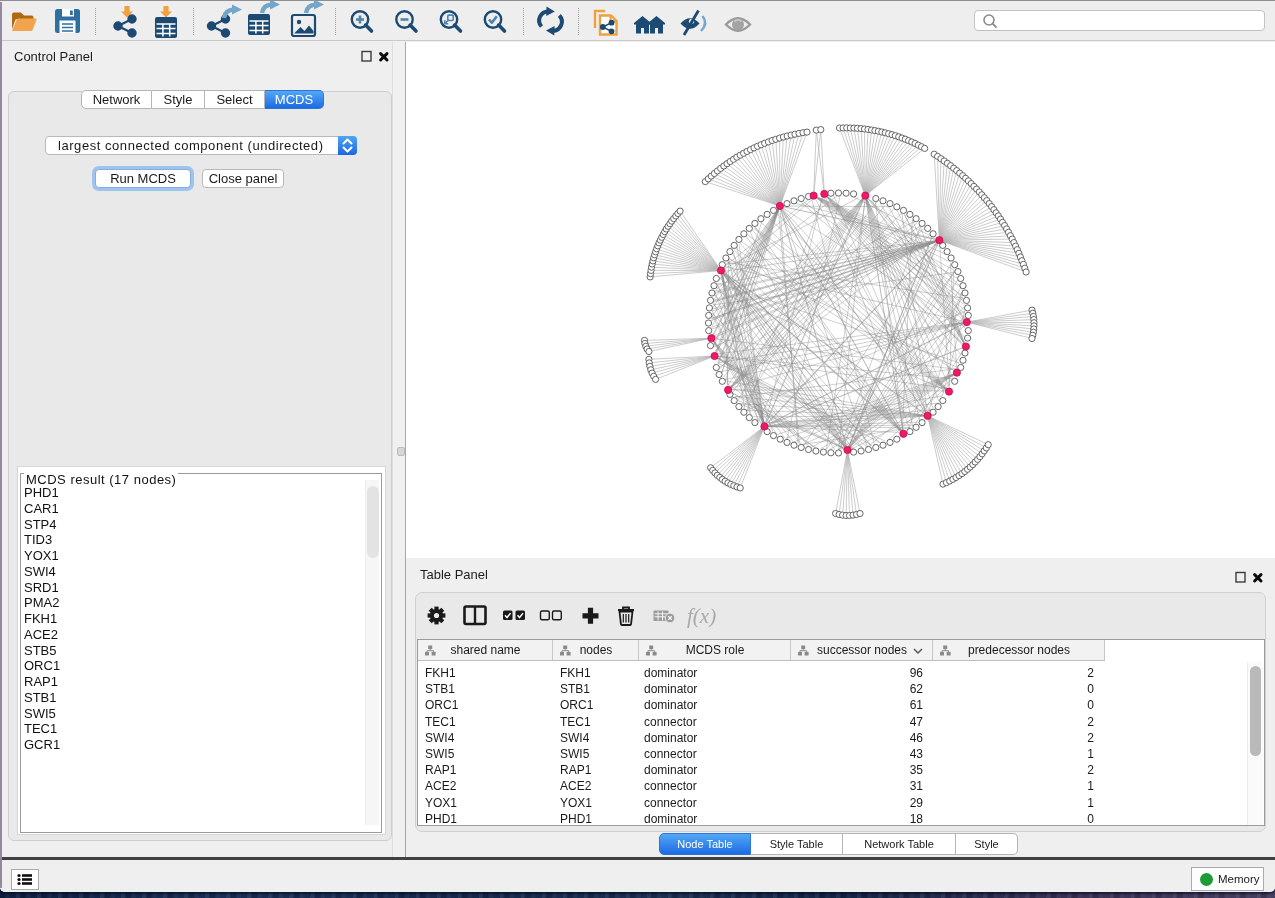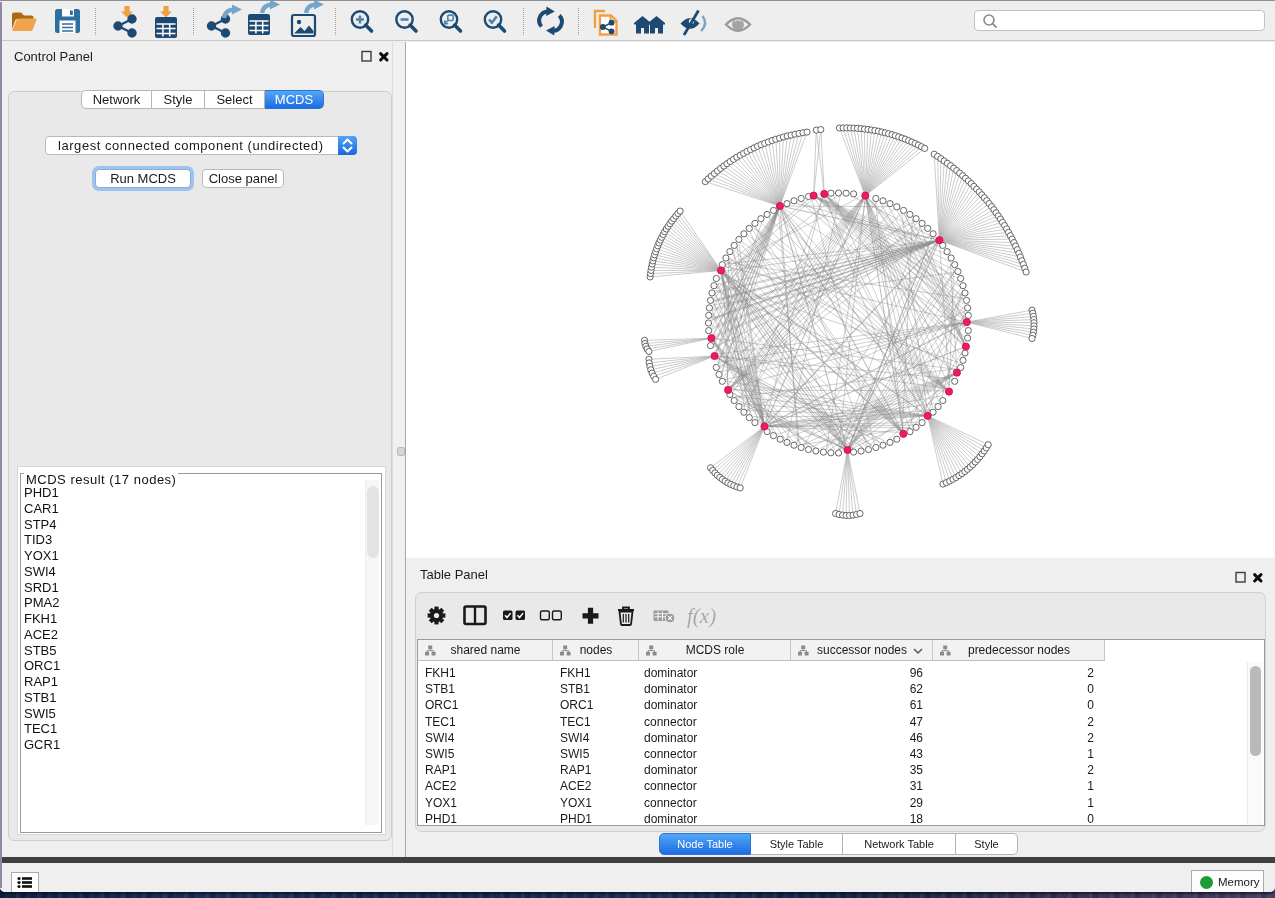--- a/index.html
+++ b/index.html
@@ -43,21 +43,21 @@
 #tbl{position:absolute;left:11px;top:81px;width:848px;height:187px;background:#fff;border:1px solid #9b9b9b;font-size:12px;color:#1a1a1a}
 .hdr{position:absolute;top:0;height:21px;background:#f2f2f2;border-right:1px solid #c6c6c6;border-bottom:1px solid #bcbcbc;display:flex;align-items:center;justify-content:center;font-size:12px;color:#1a1a1a}
 .row{position:absolute;height:16px;line-height:16px;white-space:pre}
 #tbsb{position:absolute;right:1px;top:22px;width:16px;height:163px;background:#fafafa;border-left:1px solid #ececec}
 #tbsb .th{position:absolute;left:2px;top:4px;width:11px;height:90px;background:#b9b9b9;border-radius:6px}
 #btabs{position:absolute;left:253px;top:275px;height:22px;display:flex;font-size:11px;color:#1a1a1a}
 #btabs div{background:#fff;border:1px solid #b5b5b5;border-left:none;display:flex;align-items:center;justify-content:center}
 #btabs div:first-child{border-left:1px solid #b5b5b5;border-radius:5px 0 0 5px;background:linear-gradient(#52a8f7,#1d6be2);color:#fff;border-color:#2f74d4}
 #btabs div:last-child{border-radius:0 5px 5px 0}
 
-#status{position:absolute;left:0;top:857px;width:1275px;height:35px;background:#efefef;border-top:6px solid #404040}
+#status{position:absolute;left:0;top:857px;width:1275px;height:35px;background:#efefef;border-top:3px solid #404040}
 #listbtn{position:absolute;left:11px;top:9px;width:28px;height:21px;background:#fdfdfd;border:1px solid #ababab}
 #membtn{position:absolute;left:1191px;top:7px;width:73px;height:24px;background:#fdfdfd;border:1px solid #ababab;font-size:11.5px;color:#1a1a1a;display:flex;align-items:center}
 #membtn .dot{width:13px;height:13px;border-radius:50%;background:#1d9b34;margin:0 5px 0 8px;flex:0 0 13px}
 </style></head>
 <body>
 <div id="win">
 <div style="position:absolute;left:0;top:2px;width:2px;height:886px;background:#9388a2;z-index:60"></div>
   <div id="toolbar">
       <div id="search"></div>
       <svg width="1275" height="41" viewBox="0 0 1275 41" style="position:absolute;left:0;top:0">

